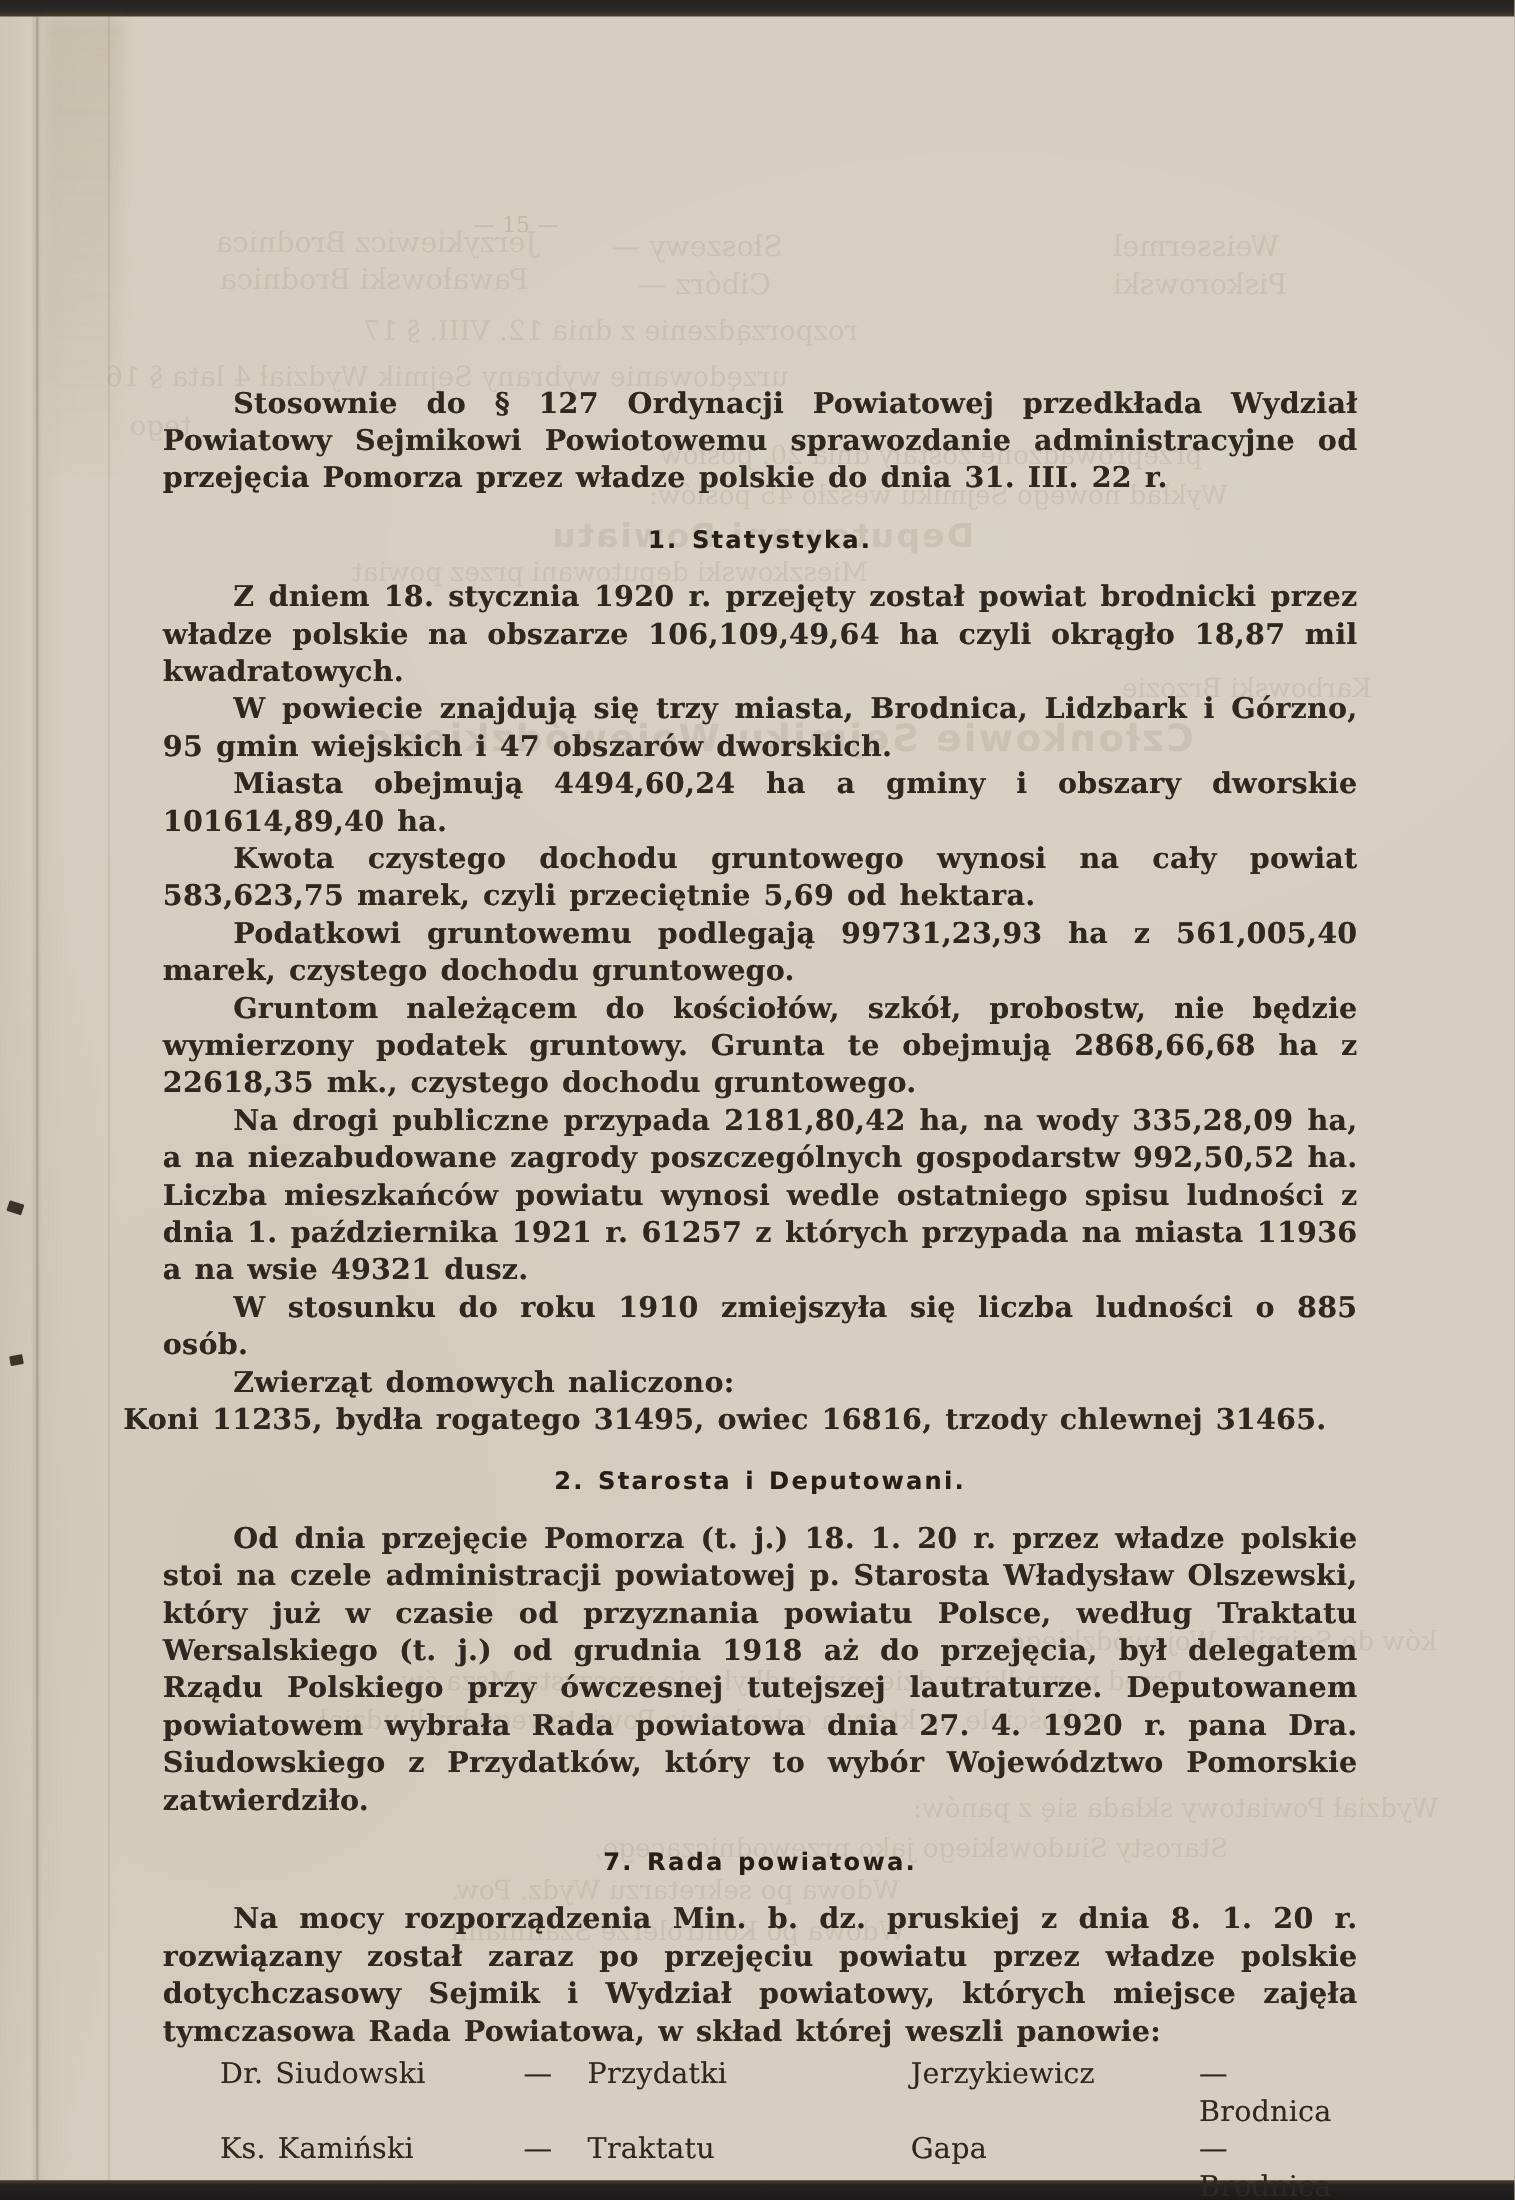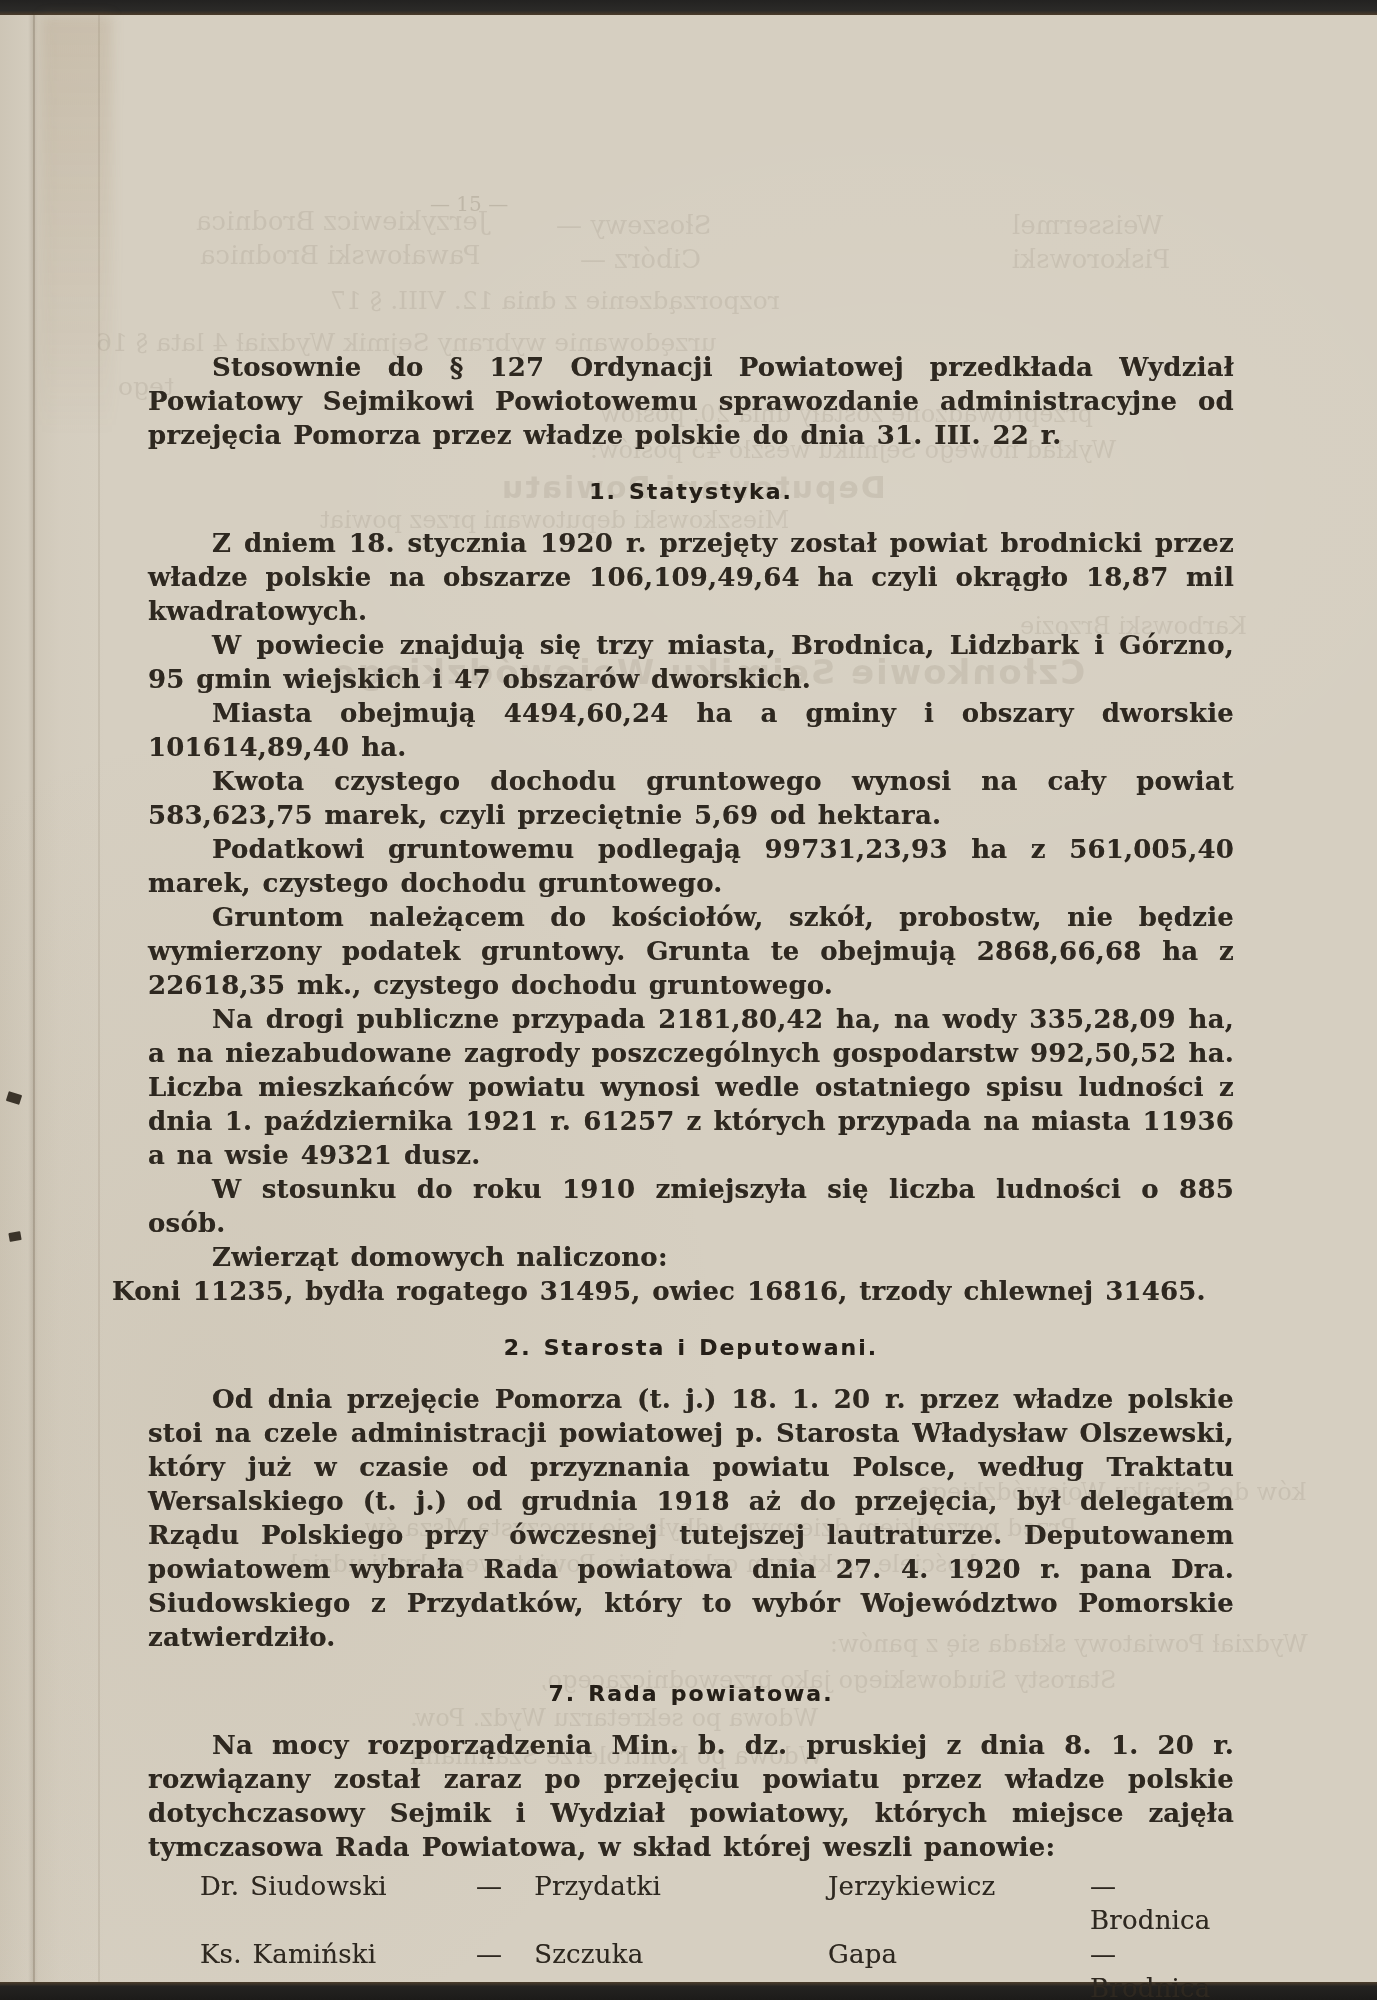--- a/index.html
+++ b/index.html
@@ -107,21 +107,21 @@
 
     <div class="council">
       <div class="crow">
         <span class="cname">Dr. Siudowski</span>
         <span class="cplace"><span class="dash">—</span><span>Przydatki</span></span>
         <span class="cname">Jerzykiewicz</span>
         <span class="cplace"><span class="dash">—</span><span>Brodnica</span></span>
       </div>
       <div class="crow">
         <span class="cname">Ks. Kamiński</span>
-        <span class="cplace"><span class="dash">—</span><span>Szczuka</span></span>
+        <span class="cplace"><span class="dash">—</span><span>Traktatu</span></span>
         <span class="cname">Gapa</span>
         <span class="cplace"><span class="dash">—</span><span>Brodnica</span></span>
       </div>
       <div class="crow">
         <span class="cname">Bizan</span>
         <span class="cplace"><span class="dash">—</span><span>Brodnica</span></span>
         <span class="cname">Pluciński</span>
         <span class="cplace"><span class="dash">—</span><span>Lidzbark</span></span>
       </div>
 

